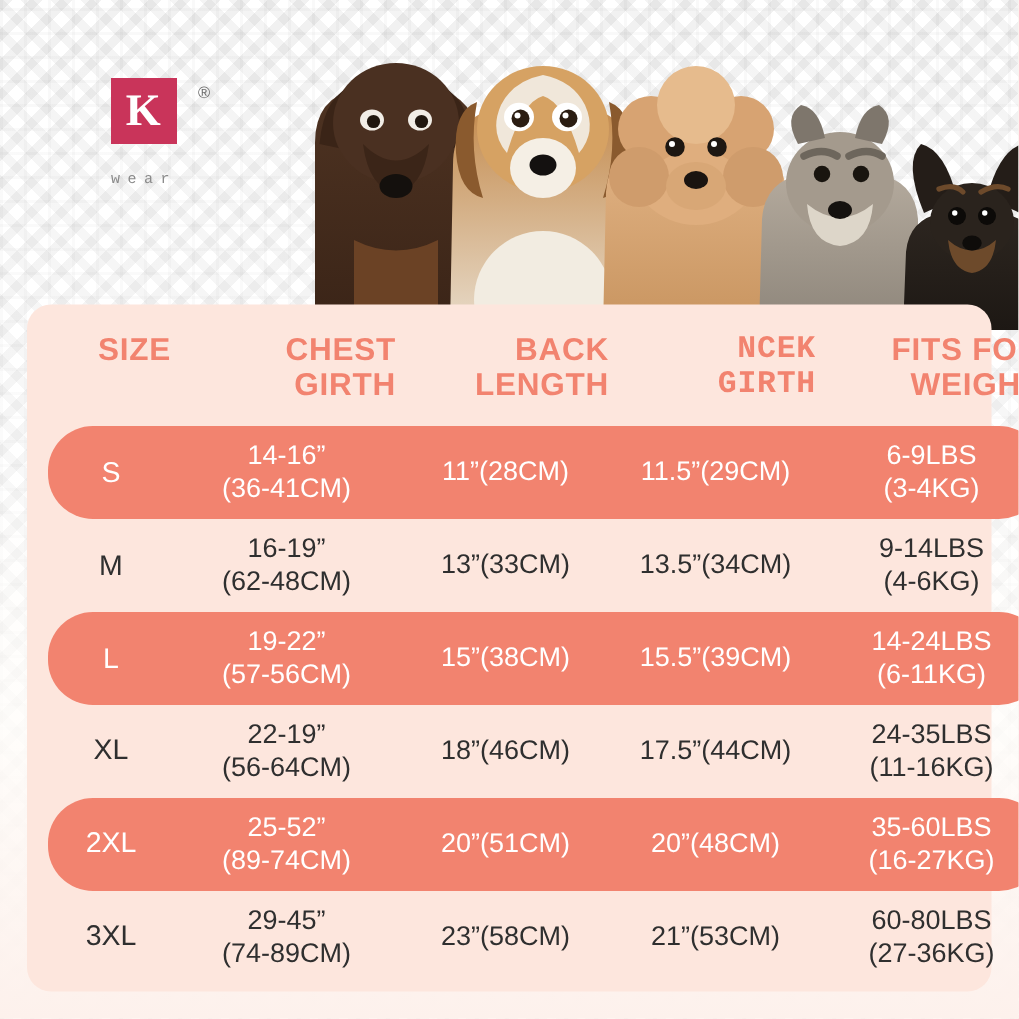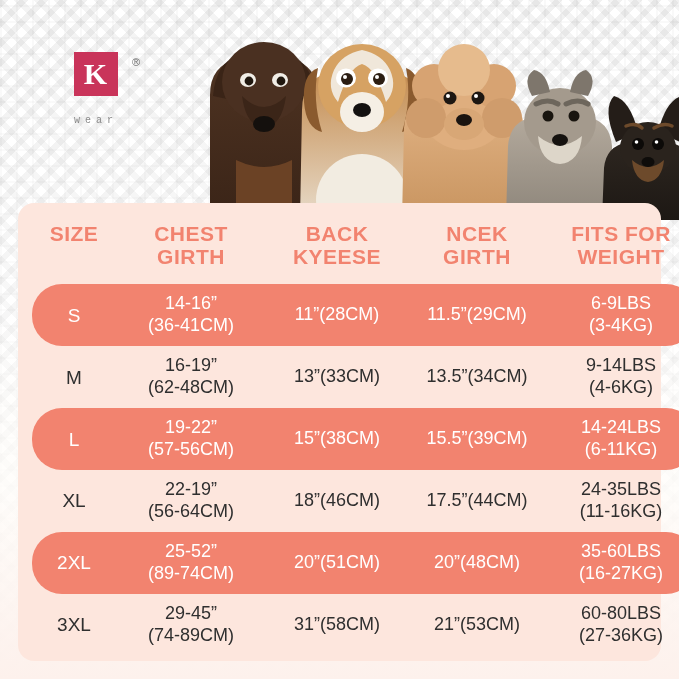--- a/index.html
+++ b/index.html
@@ -103,27 +103,27 @@
     border-spacing: 0;
     table-layout: fixed;
   }
   thead th {
     color: #f2836f;
     font-size: 21px;
     font-weight: 700;
     letter-spacing: 0.5px;
     line-height: 1.08;
     padding: 4px 2px 16px 2px;
-    text-align: center;
+    text-align: right;
     vertical-align: top;
   }
   thead th.col-size { width: 84px; }
   thead th.col-chest { width: 150px; }
   thead th.col-back  { width: 142px; }
-  thead th.col-neck  { width: 138px; }
+  thead th.col-neck  { width: 138px; font-family: Liberation Mono, monospace; }
   thead th.col-fits  { width: 150px; }
 
   tbody td {
     text-align: center;
     font-size: 18px;
     line-height: 1.22;
     color: #2f2f2f;
     padding: 9px 2px;
     height: 59px;
     vertical-align: middle;
@@ -258,21 +258,21 @@
         <th class="col-size">
           <span class="ln">SIZE</span>
           <span class="ln"></span>
         </th>
         <th class="col-chest">
           <span class="ln">CHEST</span>
           <span class="ln">GIRTH</span>
         </th>
         <th class="col-back">
           <span class="ln">BACK</span>
-          <span class="ln">KYEESE</span>
+          <span class="ln">LENGTH</span>
         </th>
         <th class="col-neck">
           <span class="ln">NCEK</span>
           <span class="ln">GIRTH</span>
         </th>
         <th class="col-fits">
           <span class="ln">FITS FOR</span>
           <span class="ln">WEIGHT</span>
         </th>
       </tr>
@@ -368,21 +368,21 @@
         </td>
       </tr>
 
       <tr>
         <td class="size-cell">3XL</td>
         <td>
           <span class="ln">29-45”</span>
           <span class="ln">(74-89CM)</span>
         </td>
         <td>
-          <span class="ln">31”(58CM)</span>
+          <span class="ln">23”(58CM)</span>
         </td>
         <td>
           <span class="ln">21”(53CM)</span>
         </td>
         <td>
           <span class="ln">60-80LBS</span>
           <span class="ln">(27-36KG)</span>
         </td>
       </tr>
     </tbody>

